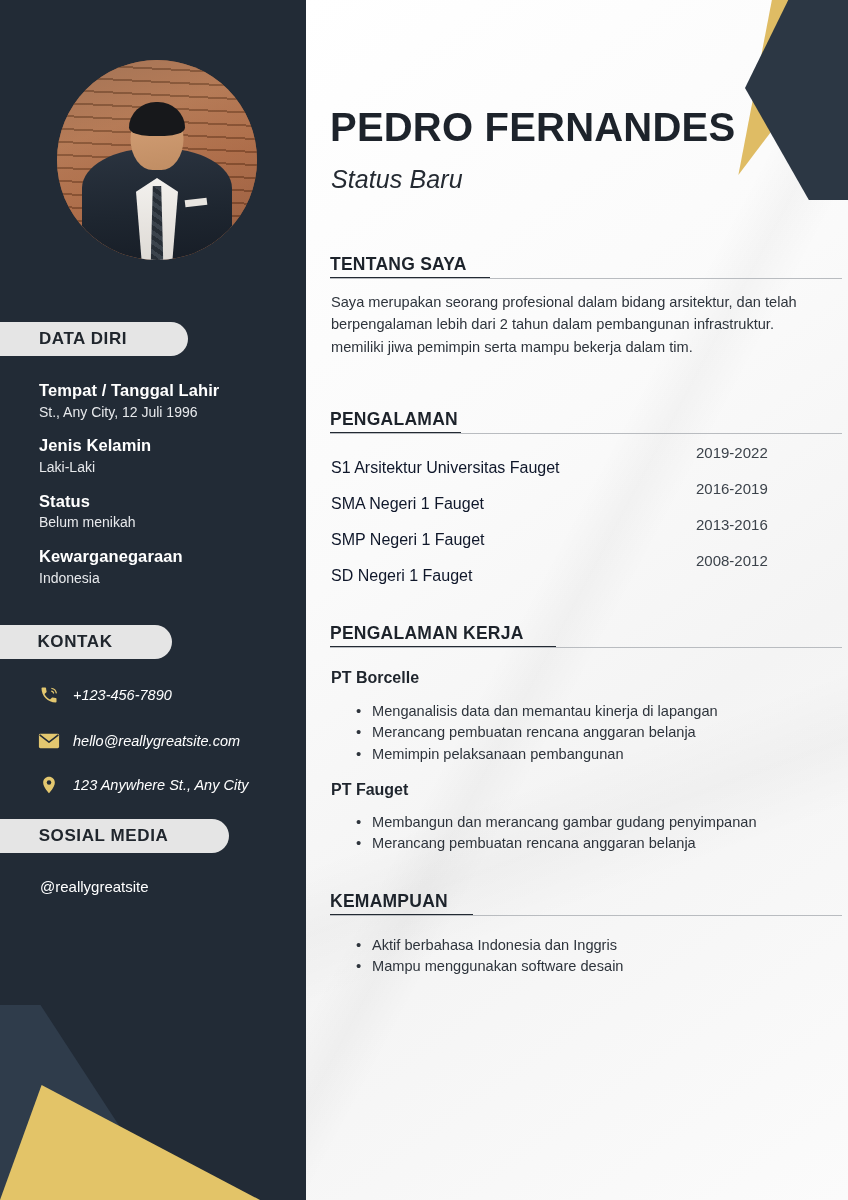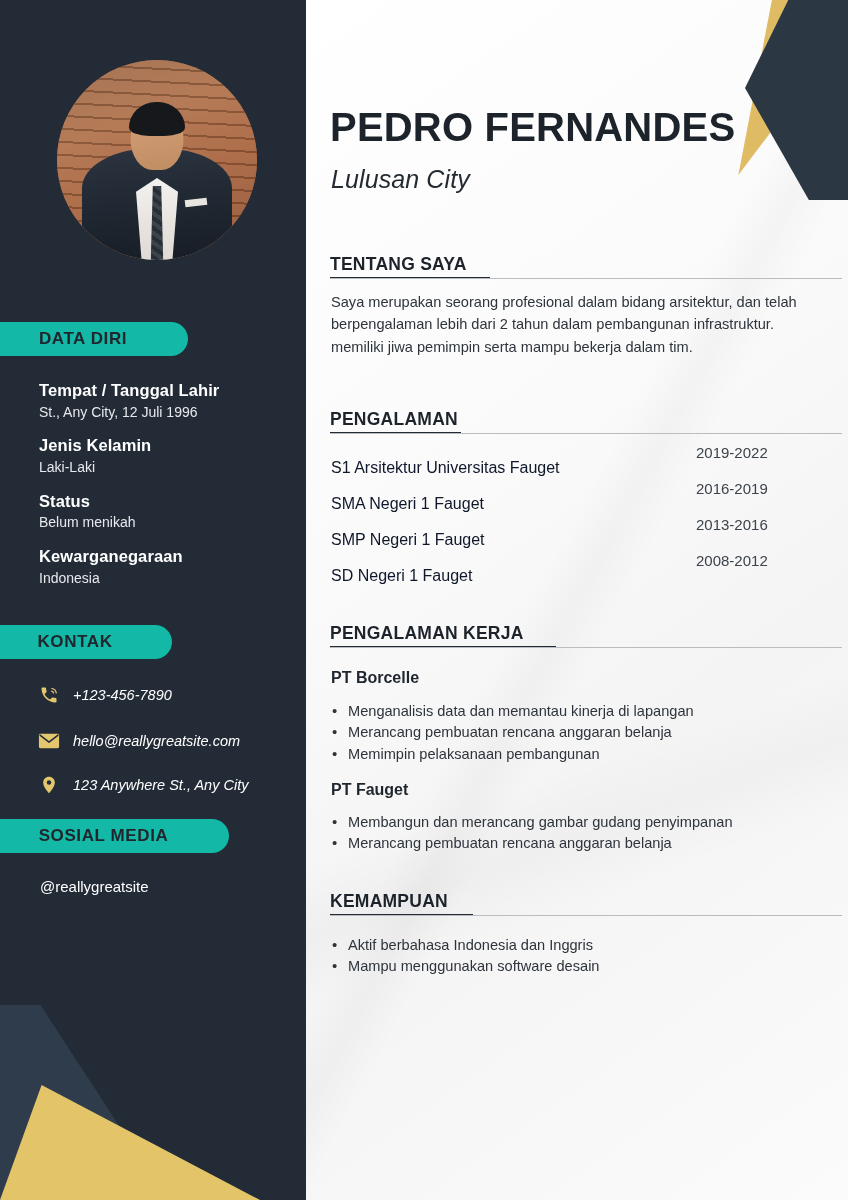--- a/index.html
+++ b/index.html
@@ -115,21 +115,21 @@
     position:absolute; right:50px; bottom:54px;
     width:22px; height:7px;
     background:#e8e5e0;
     transform:rotate(-7deg);
   }
 
   
   .tab {
     position:absolute; left:0;
     height:34px;
-    background:#14b8a6;
+    background:#e5e5e5;
     border-radius:0 22px 22px 0;
     display:flex; align-items:center; justify-content:center;
     padding-right:22px;
   }
   .tab-label {
     font-size:17px; font-weight:bold; color:#20262d;
     letter-spacing:.6px;
   }
   #tab-data  { top:322px; width:188px; }
   #tab-kontak{ top:625px; width:172px; }
@@ -204,21 +204,21 @@
   .edu-year {
     position:absolute; left:365px; top:-6px;
     font-size:15px; color:#3c434b;
   }
 
   
   .job-title {
     position:absolute; left:331px;
     font-size:16px; font-weight:bold; color:#1f252d;
   }
-  .bullets { position:absolute; left:330px; }
+  .bullets { position:absolute; left:354px; }
   .bullets li {
     list-style:none; position:relative;
     font-size:14.6px; color:#2e343c;
     line-height:1.47; padding-left:18px;
   }
   .bullets li::before {
     content:"•"; position:absolute; left:2px; top:-1px;
     font-size:15px; color:#2e343c;
   }
 </style>
@@ -297,21 +297,21 @@
     </svg>
     <span>123 Anywhere St., Any City</span>
   </div>
 
   <div class="tab" id="tab-sosial">
     <span class="tab-label">SOSIAL MEDIA</span>
   </div>
   <div class="social-handle">@reallygreatsite</div>
 
   <div class="name">PEDRO FERNANDES</div>
-  <div class="subtitle">Lulusan City</div>
+  <div class="subtitle">Status Baru</div>
 
   <div class="sec-head" style="top:254px;">TENTANG SAYA</div>
   <div class="sec-rule-strong" style="top:277px; width:160px;"></div>
   <div class="sec-rule" style="top:278px;"></div>
   <div class="about-text">Saya merupakan seorang profesional dalam bidang arsitektur, dan telah berpengalaman lebih dari 2 tahun dalam pembangunan infrastruktur. memiliki jiwa pemimpin serta mampu bekerja dalam tim.</div>
 
   <div class="sec-head" style="top:409px;">PENGALAMAN</div>
   <div class="sec-rule-strong" style="top:432px; width:131px;"></div>
   <div class="sec-rule" style="top:433px;"></div>
 

